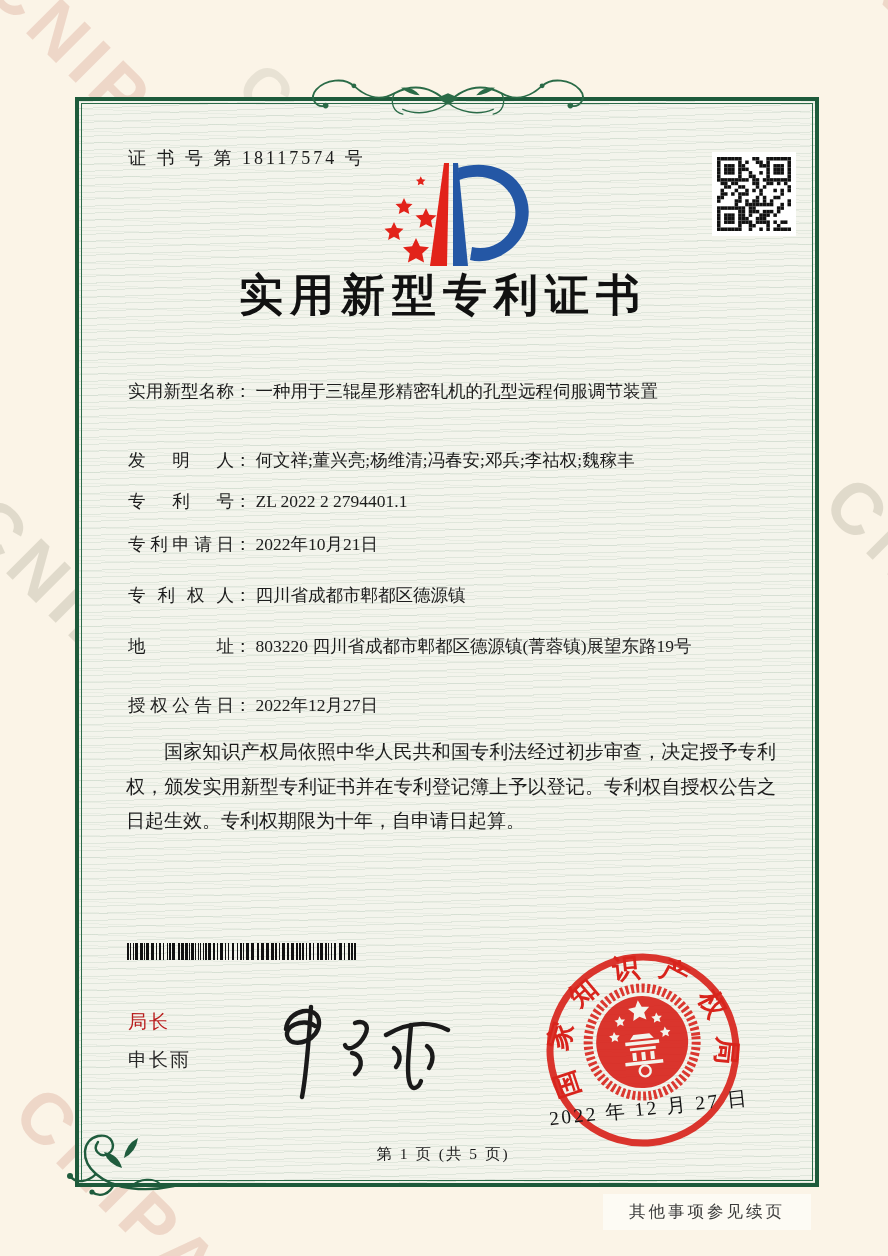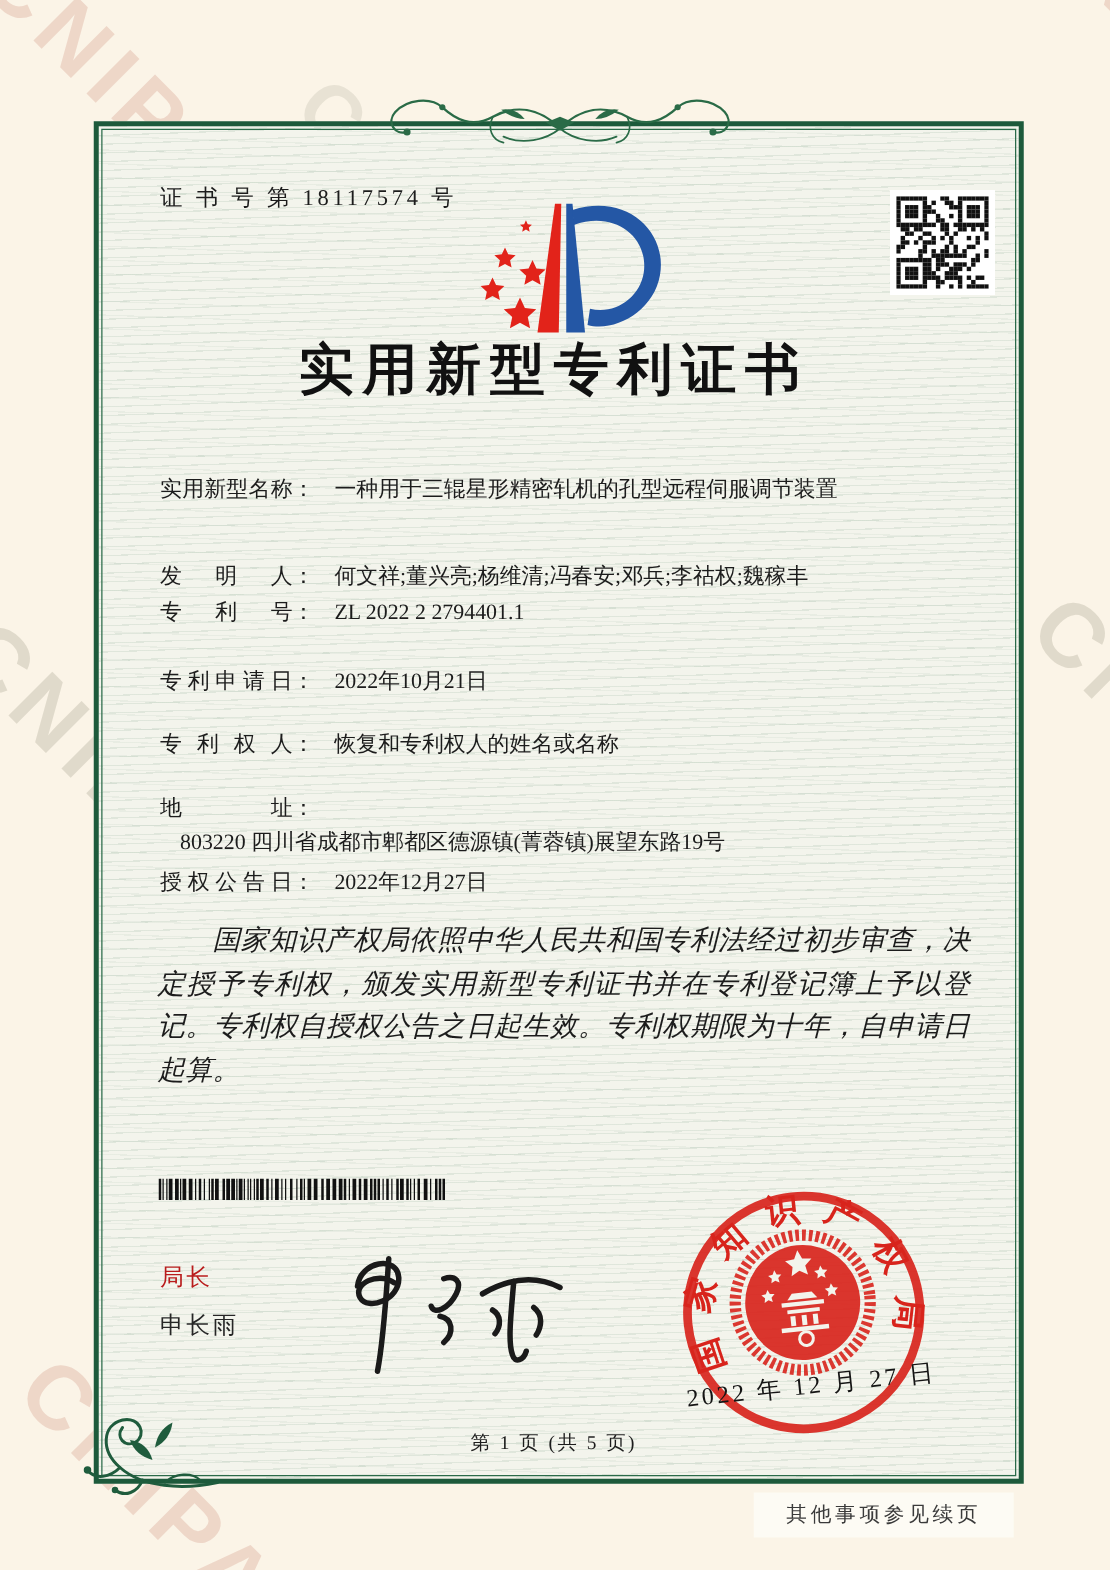--- a/index.html
+++ b/index.html
@@ -41,28 +41,28 @@
   .cert-no{left:128px;top:146px;font-size:18px;letter-spacing:3px;}
   .qr{left:712px;top:152px;width:84px;height:84px;background:#fff;padding:5px;box-sizing:border-box;}
   .logo{left:352px;top:146px;width:190px;height:124px;}
   .title{left:75px;top:266px;width:736px;text-align:center;
          font-size:44px;font-weight:bold;letter-spacing:7px;color:#111;}
   
   .frow{position:absolute;left:128px;width:660px;font-size:17.5px;line-height:27px;}
   .f-label{display:inline-block;width:106px;text-align:justify;text-align-last:justify;
            vertical-align:top;}
   .f-colon{vertical-align:top;}
-  .f-value{display:inline-block;vertical-align:top;margin-left:16px;}
-  .r1{top:378px;} .r2{top:447px;} .r3{top:476px;} .r4{top:531px;}
+  .f-value{display:inline-block;vertical-align:top;margin-left:4px;}
+  .r1{top:378px;} .r2{top:447px;} .r3{top:488px;} .r4{top:531px;}
   .r5{top:582px;} .r6{top:633px;} .r7{top:692px;}
   .r6 .f-value{width:528px;}
   .pair2{position:absolute;left:327px;top:0;}
   
-  .paras{left:126px;top:735px;width:650px;font-size:22px;line-height:34.5px;
-         text-align:justify;font-style:italic;}
+  .paras{left:126px;top:735px;width:650px;font-size:19px;line-height:34.5px;
+         text-align:justify;}
   .paras p{margin:0;text-indent:2em;}
   
   .barcode{left:127px;top:943px;width:230px;height:17px;display:flex;align-items:stretch;}
   .barcode span{display:block;height:100%;}
   
   .signer-title{left:128px;top:1009px;font-family:"Liberation Sans",sans-serif;
                 font-size:19px;letter-spacing:2px;color:#b91c1c;}
   .signer-name{left:128px;top:1047px;font-family:"Liberation Sans",sans-serif;
                font-size:19px;letter-spacing:2px;color:#262626;}
   .signature{left:258px;top:995px;width:215px;height:110px;}
@@ -372,21 +372,21 @@
 <div class="frow r2">
   <span class="f-label">发明人</span><span class="f-colon">：</span><span class="f-value">何文祥;董兴亮;杨维清;冯春安;邓兵;李祜权;魏稼丰</span>
 </div>
 <div class="frow r3">
   <span class="f-label">专利号</span><span class="f-colon">：</span><span class="f-value">ZL 2022 2 2794401.1</span>
 </div>
 <div class="frow r4">
   <span class="f-label">专利申请日</span><span class="f-colon">：</span><span class="f-value">2022年10月21日</span>
 </div>
 <div class="frow r5">
-  <span class="f-label">专利权人</span><span class="f-colon">：</span><span class="f-value">恢复和专利权人的姓名或名称</span>
+  <span class="f-label">专利权人</span><span class="f-colon">：</span><span class="f-value">四川省成都市郫都区德源镇</span>
 </div>
 <div class="frow r6">
   <span class="f-label">地址</span><span class="f-colon">：</span><span class="f-value">803220 四川省成都市郫都区德源镇(菁蓉镇)展望东路19号</span>
 </div>
 <div class="frow r7">
   <span class="f-label">授权公告日</span><span class="f-colon">：</span><span class="f-value">2022年12月27日</span>
 </div>
 
 <div class="abs paras">
   <p>国家知识产权局依照中华人民共和国专利法经过初步审查，决定授予专利权，颁发实用新型专利证书并在专利登记簿上予以登记。专利权自授权公告之日起生效。专利权期限为十年，自申请日起算。</p>

